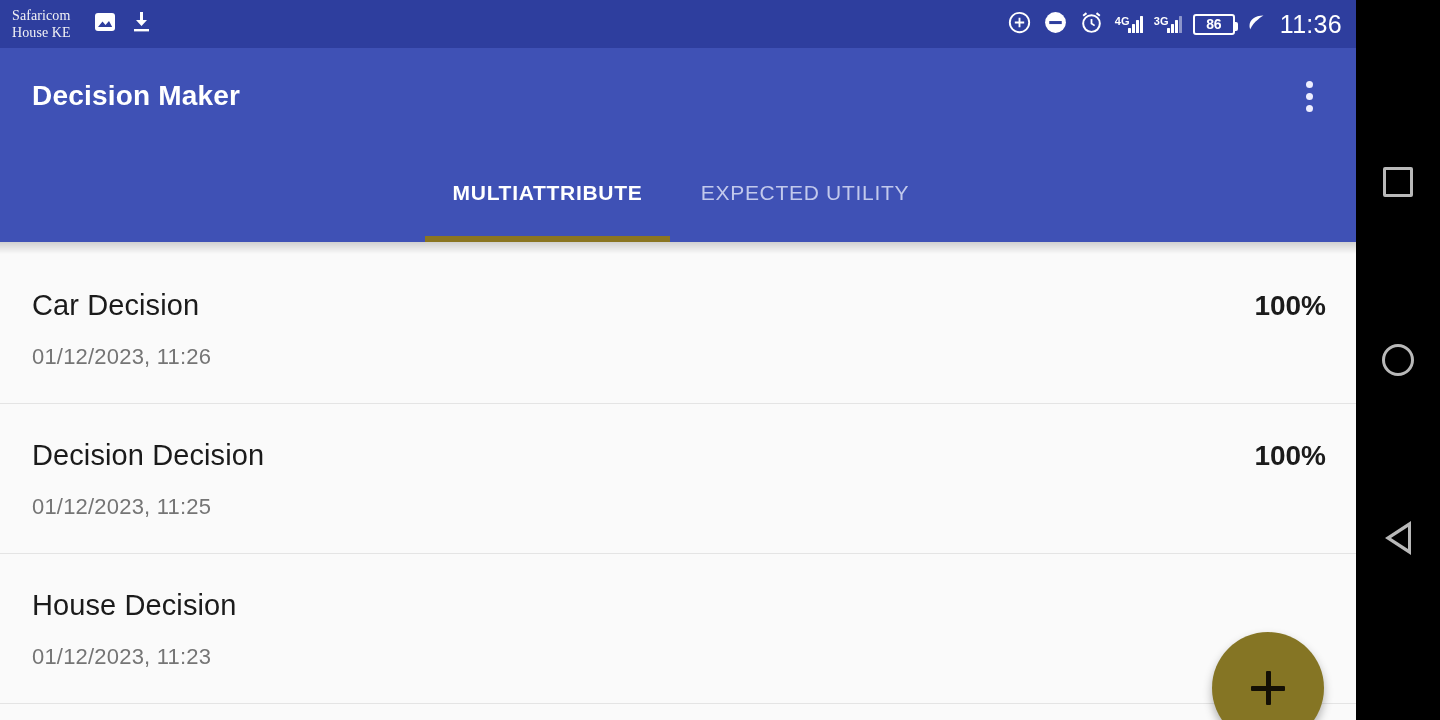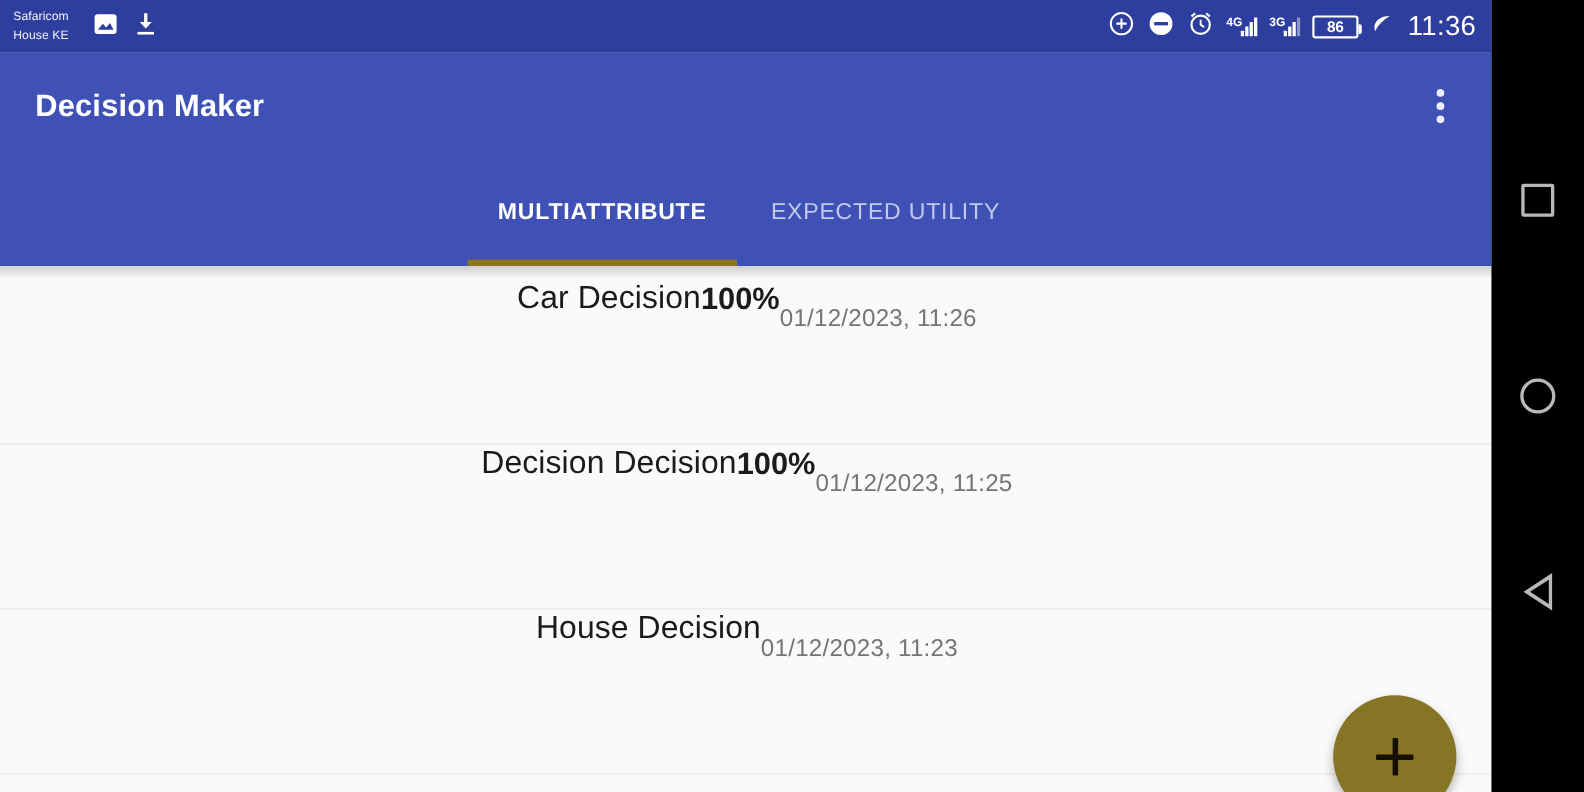--- a/index.html
+++ b/index.html
@@ -27,24 +27,25 @@
   
   #status-bar {
     position:relative;
     height:48px; width:100%;
     background:#2e3e9e;
     display:flex; align-items:center;
     padding:0 14px 0 12px;
     color:#fff;
   }
   .carrier {
-    font-size:11px; line-height:17px;
+    font-size:14px; line-height:17px;
     letter-spacing:0.1px;
     color:#f2f2f5;
     white-space:nowrap;
+    font-family:Liberation Serif, serif;
   }
   .status-left { display:flex; align-items:center; gap:12px; }
   .status-notif-icons { display:flex; align-items:center; gap:12px; margin-left:10px; }
   .status-right {
     margin-left:auto;
     display:flex; align-items:center; gap:11px;
   }
   .clock-text {
     font-size:25px; color:#fff; letter-spacing:0.3px;
     margin-left:2px;
@@ -128,21 +129,21 @@
     position:relative;
     background:#fafafa;
     padding-top:12px;
     height:478px;
   }
   .list-item {
     position:relative;
     height:150px;
     border-bottom:1px solid #e4e4e4;
     padding:0 30px 0 32px;
-    display:flex; flex-direction:row; justify-content:center;
+    display:flex; flex-direction:column; justify-content:center;
     cursor:pointer;
   }
   .row-main { display:flex; align-items:flex-start; }
   .item-title {
     font-size:29px; color:#1b1b1b; letter-spacing:0.1px;
     line-height:34px;
   }
   .item-pct {
     margin-left:auto;
     font-size:28px; color:#1b1b1b;

